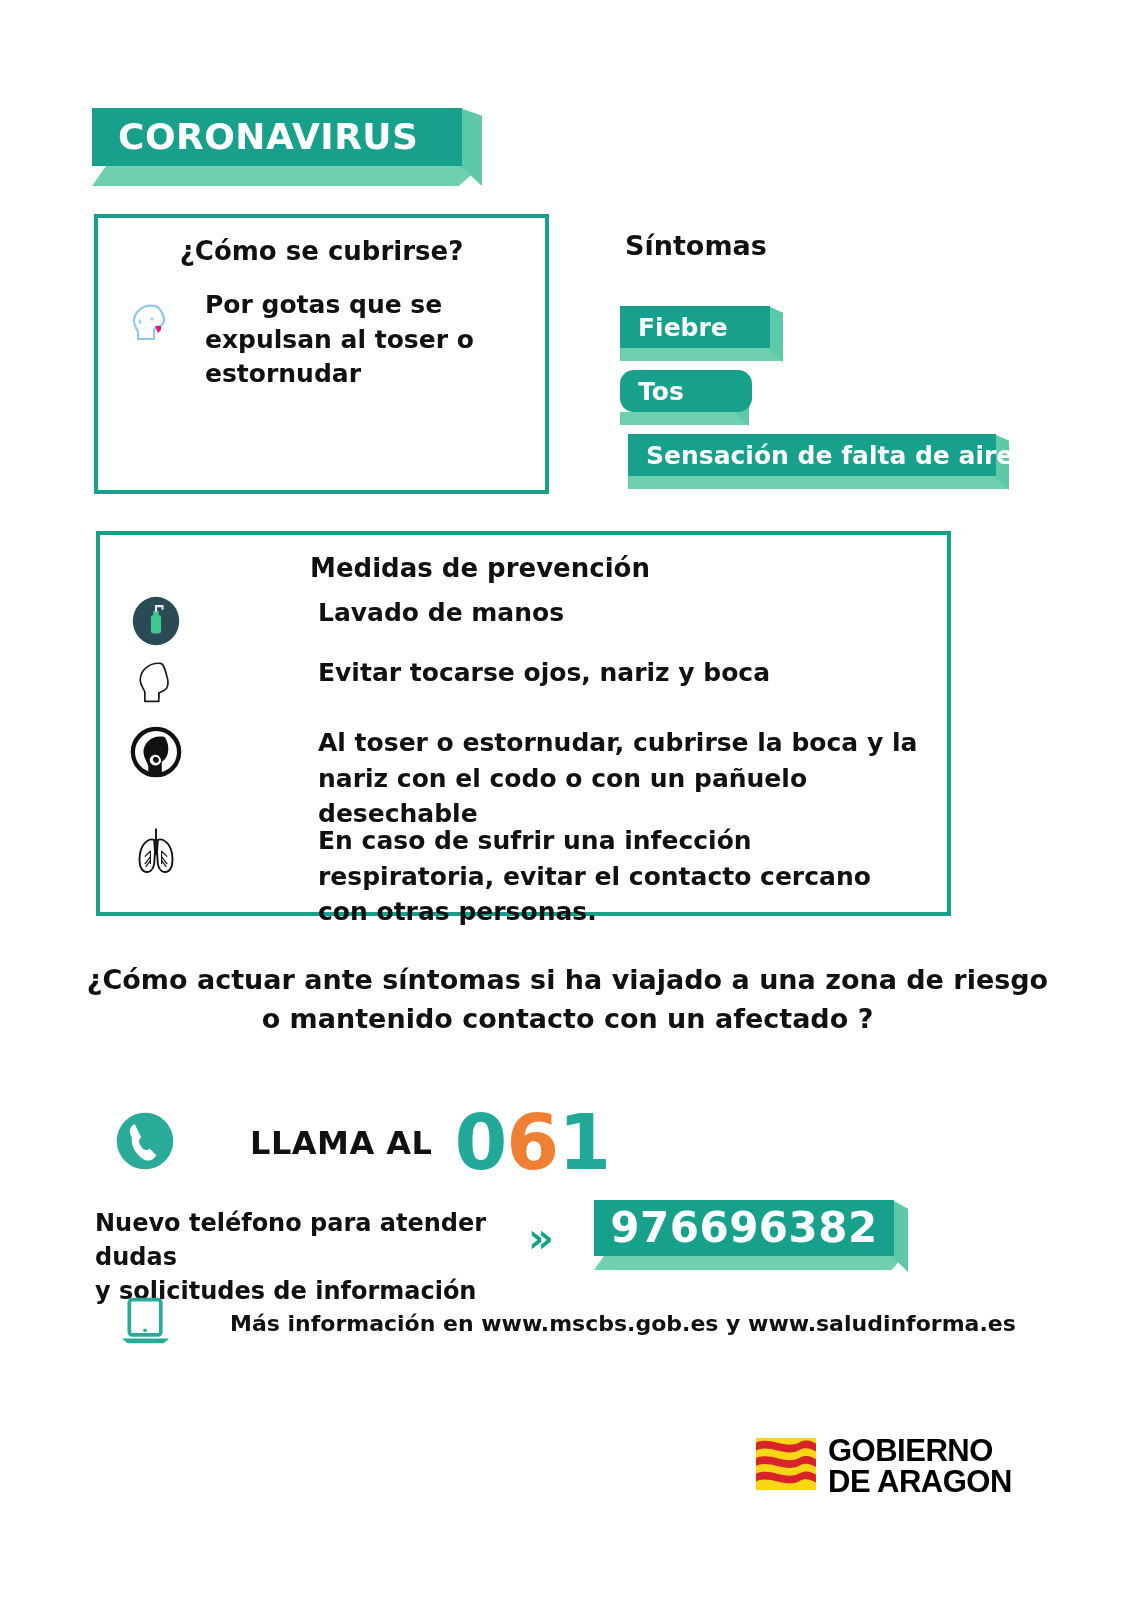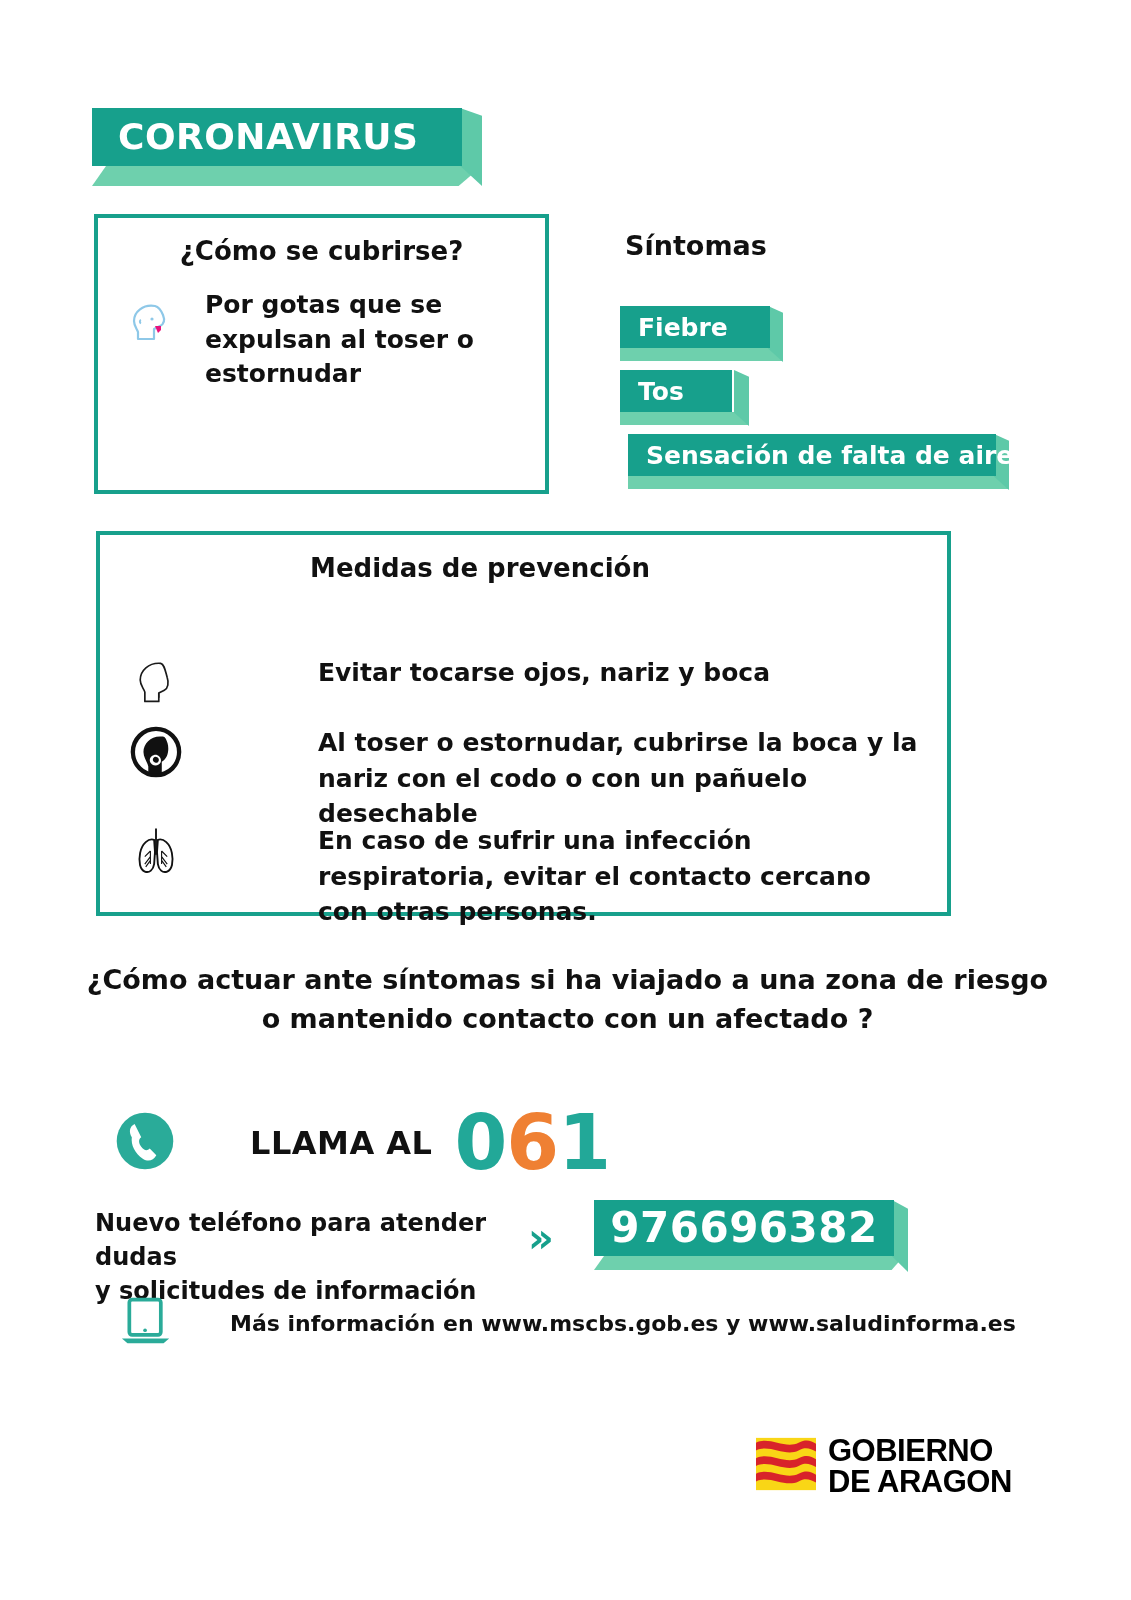--- a/index.html
+++ b/index.html
@@ -378,38 +378,49 @@
       <div class="bottom" style="width:162px;"></div>
       <div class="side-poly" style="left:148px;"></div>
       <div class="face" style="width:150px;">
         <span class="txt">Fiebre</span>
       </div>
     </div>
 
     <div class="tag">
       <div class="bottom" style="width:128px;"></div>
       <div class="side-poly" style="left:114px;"></div>
-      <div class="face" style="width:112px;">
+      <div class="face" style="width:132px;border-radius:14px;">
         <span class="txt">Tos</span>
       </div>
     </div>
 
     <div class="tag" style="margin-left:8px;">
       <div class="bottom" style="width:380px;"></div>
       <div class="side-poly" style="left:366px;"></div>
       <div class="face" style="width:368px;">
         <span class="txt">Sensación de falta de aire</span>
       </div>
     </div>
 
   </div>
 
   <div class="framed-box" id="prevention-box"></div>
   <div class="box-title" id="prevention-title">Medidas de prevención</div>
 
+  <div class="prev-row" style="left:128px; top:595px; width:790px;">
+    <span class="prev-icon">
+      <svg viewBox="0 0 56 56" width="52" height="52" aria-hidden="true">
+        <ellipse cx="28" cy="28" rx="25" ry="26" fill="#2a4a55"></ellipse>
+        <rect x="22.5" y="21.5" width="11" height="20" rx="3" fill="#3fc98f"></rect>
+        <rect x="25" y="17" width="6" height="5" fill="#3fc98f"></rect>
+        <path d="M28 17 L28 12 L35 12 L35 15" fill="none" stroke="#e9eef0" stroke-width="2.2" stroke-linecap="round"></path>
+      </svg>
+    </span>
+    <span class="prev-text" style="margin-left:134px;">Lavado de manos</span>
+  </div>
 
   <div class="prev-row" style="left:128px; top:655px; width:790px;">
     <span class="prev-icon">
       <svg viewBox="0 0 56 56" width="52" height="52" aria-hidden="true">
         <path d="M33 9 C20 8, 11 17, 11 27 C11 33, 15 36, 16 40 L16 50 L31 50 L31 41 L37 38 C41 36, 42 30, 40 24 C38 17, 37 10, 33 9 Z" fill="none" stroke="#1a1a1a" stroke-width="1.8" stroke-linejoin="round"></path>
         <path d="M31 41 L31 46" fill="none" stroke="#1a1a1a" stroke-width="1.6"></path>
       </svg>
     </span>
     <span class="prev-text" style="margin-left:134px;">Evitar tocarse ojos, nariz y boca</span>
   </div>

